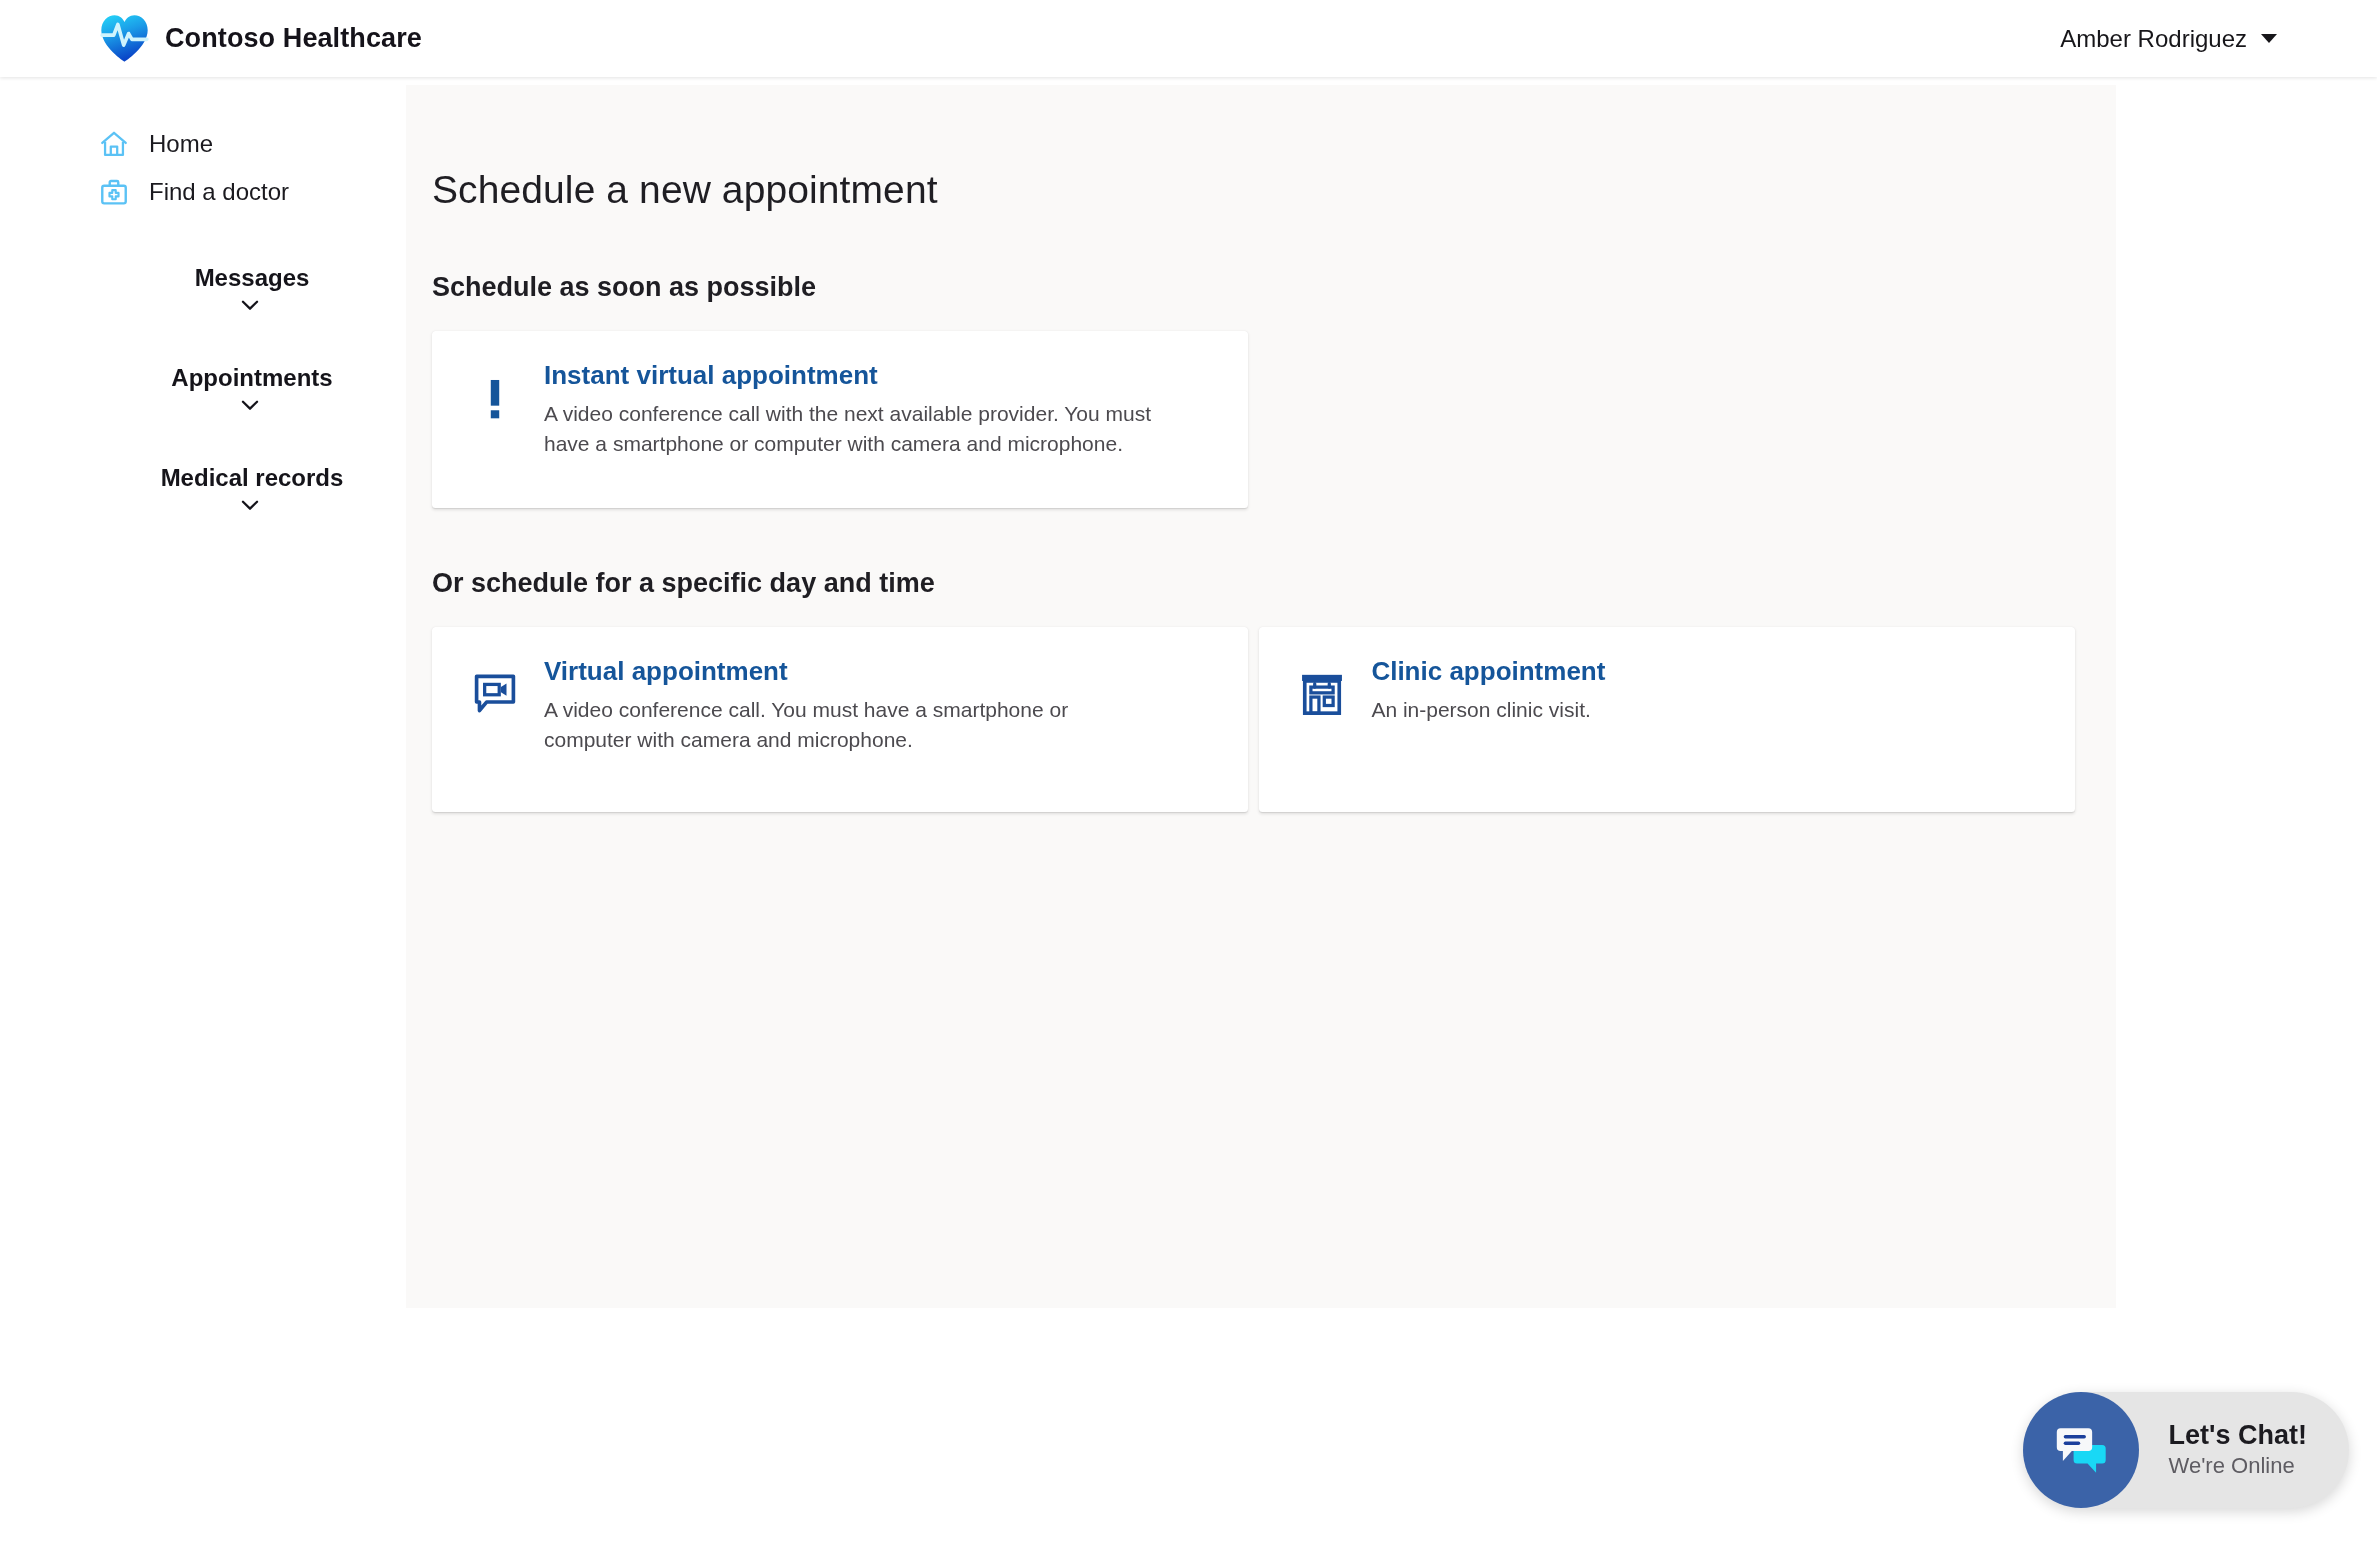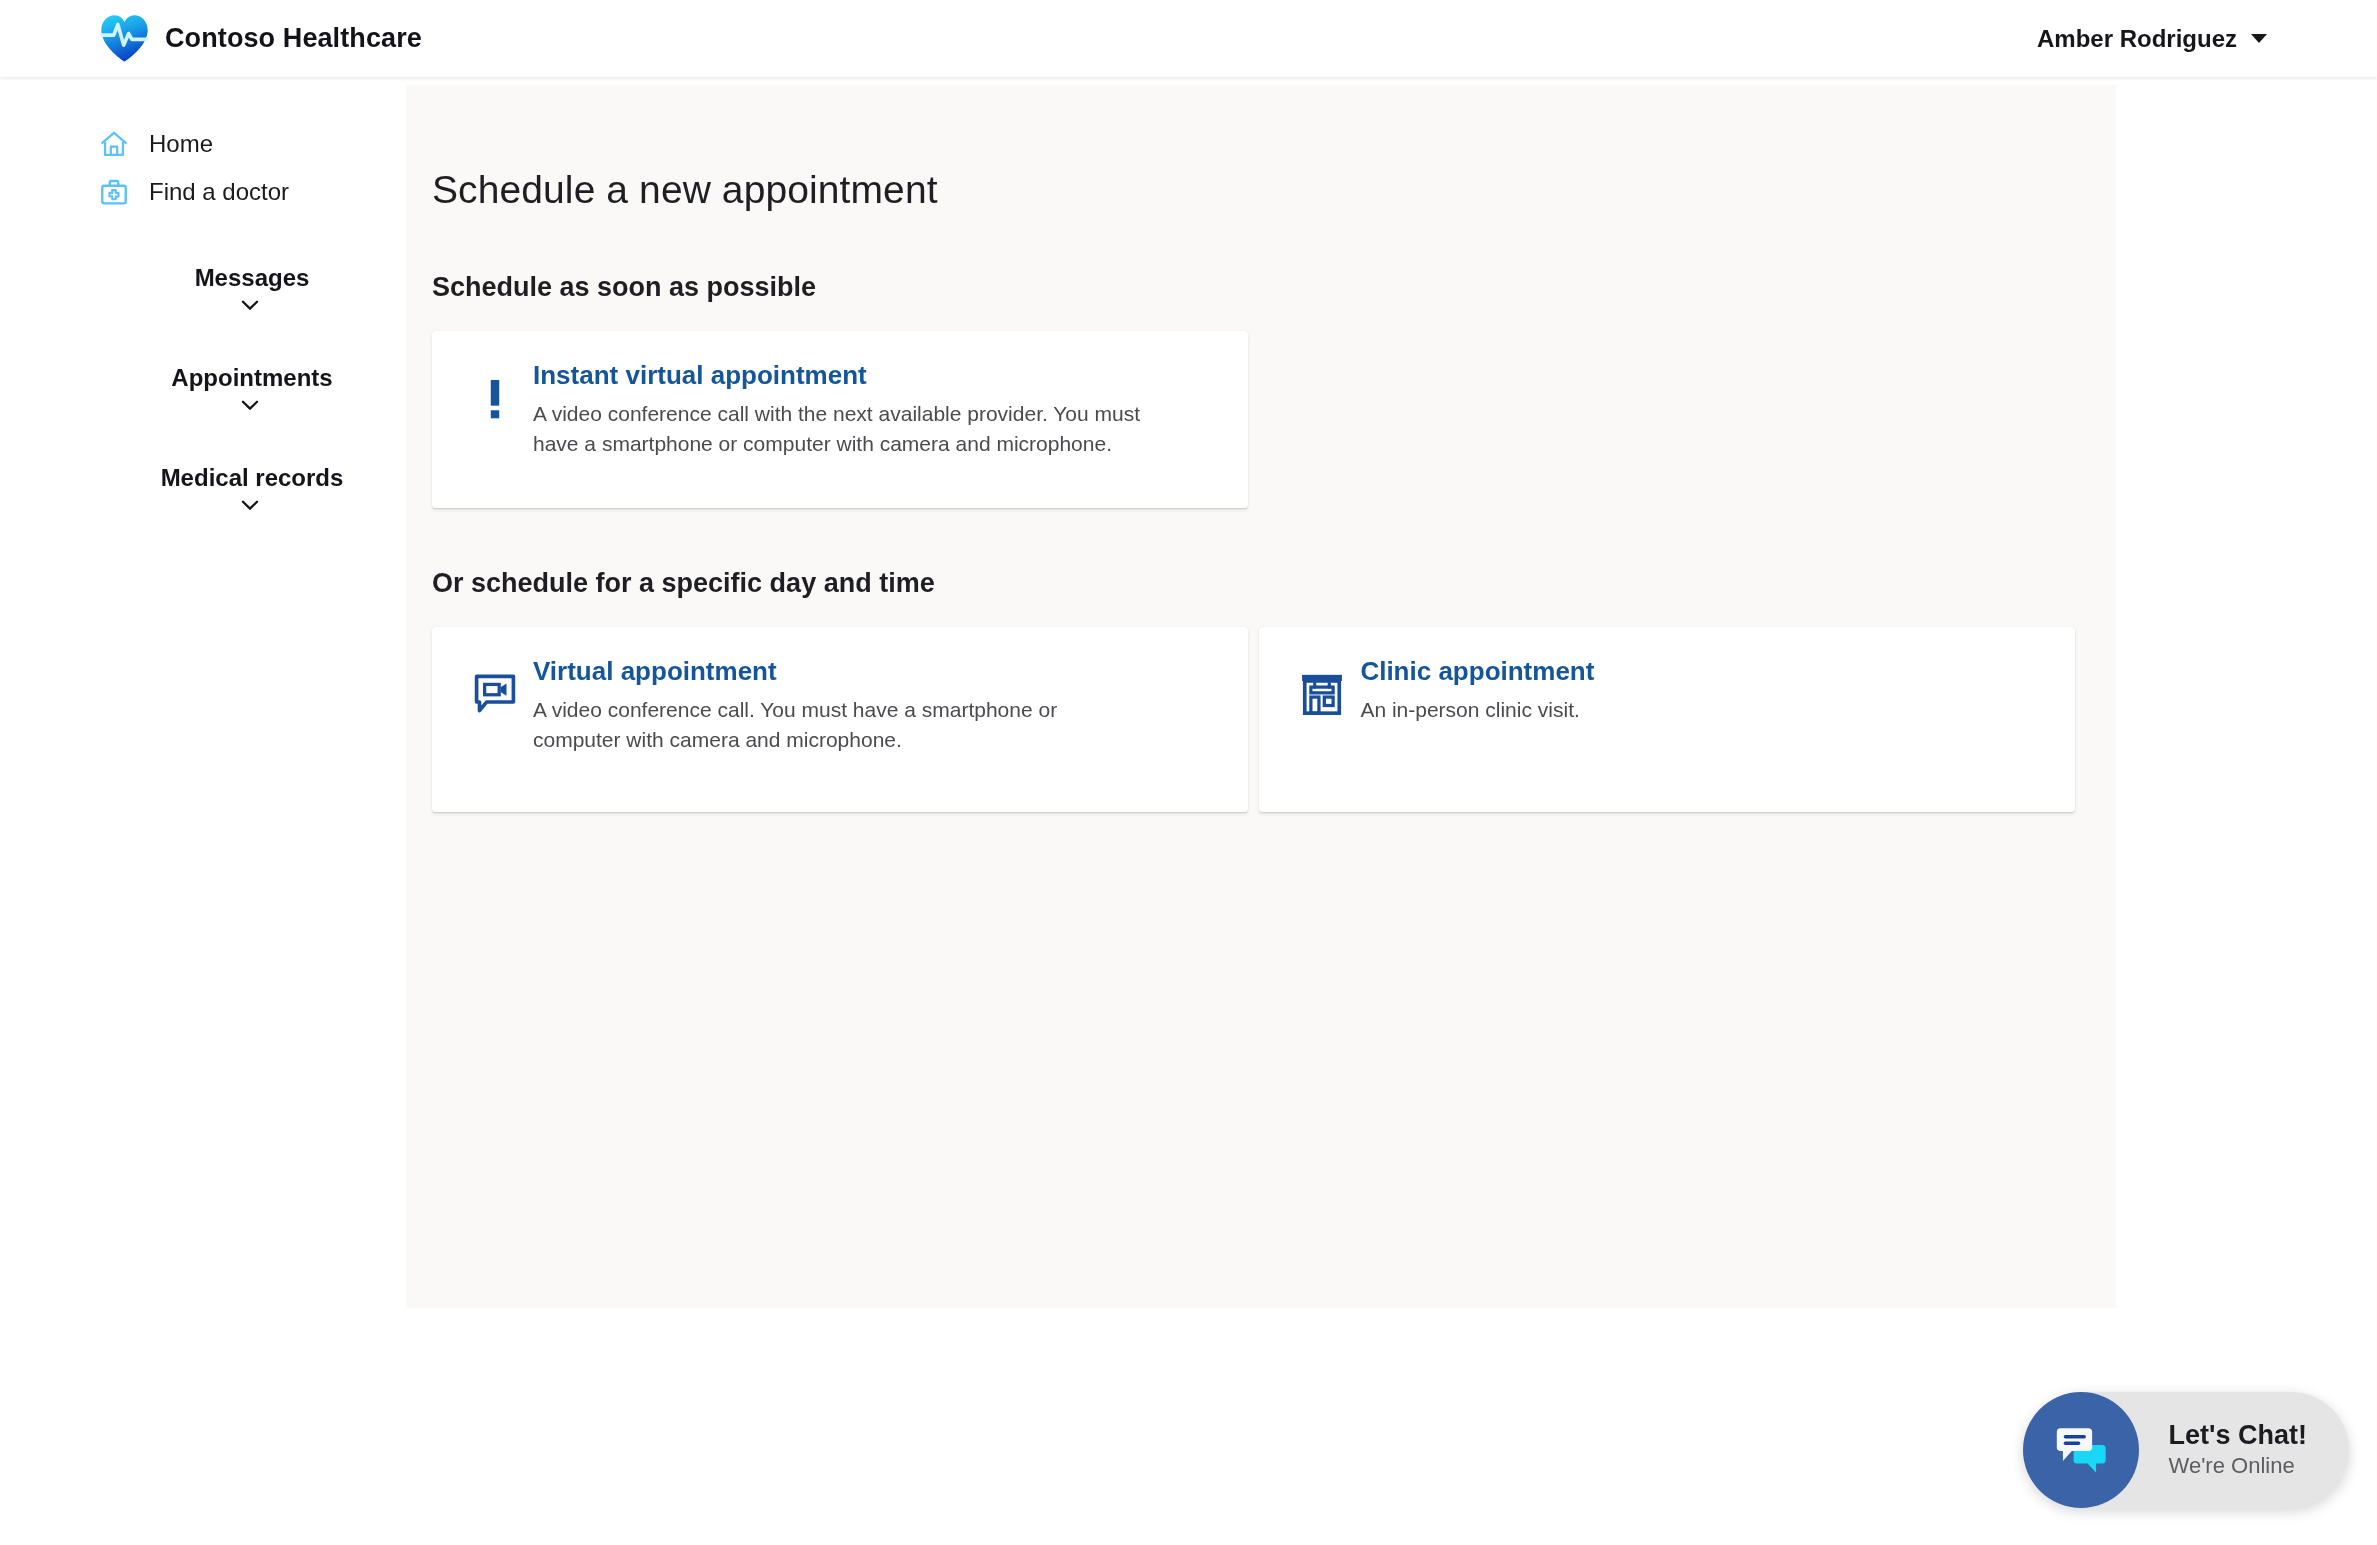--- a/index.html
+++ b/index.html
@@ -35,28 +35,27 @@
   .brand-logo { width: 53px; height: 53px; display: block; flex: none; }
   .brand-name {
     font-size: 27px;
     font-weight: bold;
     color: #15131a;
     letter-spacing: 0.1px;
     white-space: nowrap;
   }
   .user-menu {
     position: absolute;
-    right: 110px;
+    right: 100px;
     top: 50%;
     transform: translateY(-50%);
     display: flex;
     align-items: center;
     gap: 14px;
     cursor: pointer;
-    font-weight: bold;
   }
   .user-name {
     font-size: 24px;
     color: #17161a;
     white-space: nowrap;
   }
   .caret-down {
     width: 0; height: 0;
     border-left: 8.8px solid transparent;
     border-right: 8.8px solid transparent;
@@ -139,21 +138,21 @@
 
   .opt-card {
     background: #ffffff;
     border-radius: 3.5px;
     box-shadow: 0 1.4px 3.2px rgba(0,0,0,0.11), 0 0.3px 0.8px rgba(0,0,0,0.08);
     width: 816px;
     height: 177px;
     padding: 30px 35px 0 40px;
     display: flex;
     align-items: flex-start;
-    gap: 15px;
+    gap: 26px;
     cursor: pointer;
   }
   .opt-card.tall { height: 185px; }
   .card-ico { width: 46px; height: 46px; flex: none; display: block; margin-top: 7px; }
   .card-body { flex: 1; min-width: 0; }
   .card-title {
     font-size: 26px;
     font-weight: bold;
     color: #15559a;
     margin-bottom: 8px;

